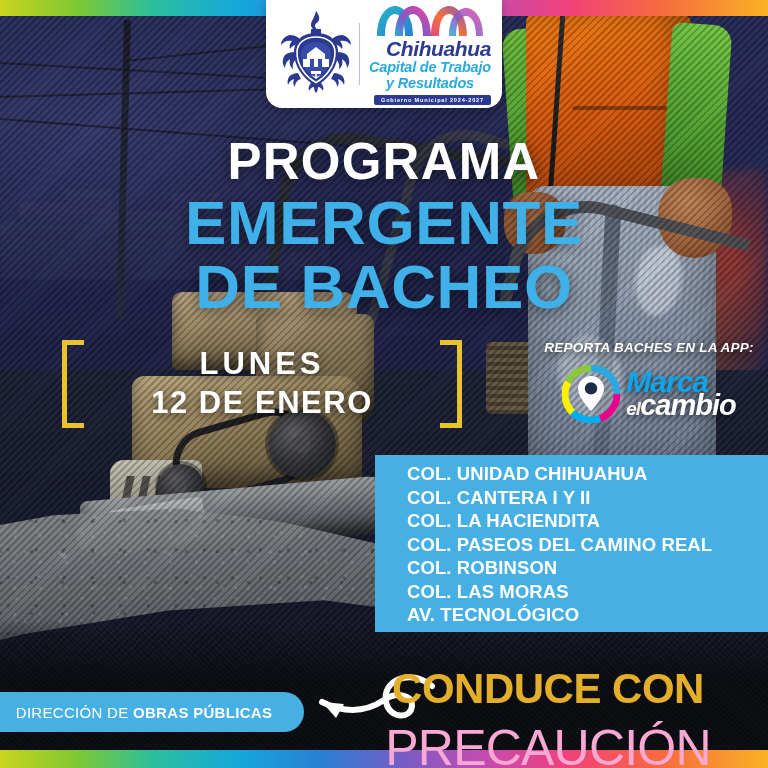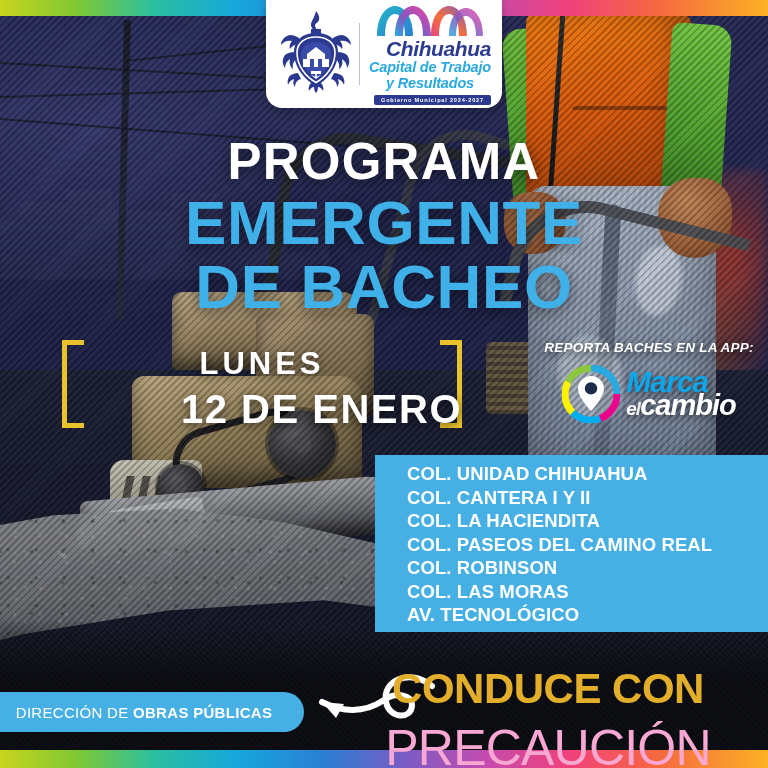--- a/index.html
+++ b/index.html
@@ -275,21 +275,21 @@
   .hl-2 { margin-top:4px; }
 
   
   .dateblock { position:absolute; left:62px; top:340px; width:400px; height:88px; z-index:8; }
   .brk { position:absolute; top:0; width:22px; height:88px; }
   .brk.l { left:0; border-left:5px solid #e8c32c; border-top:5px solid #e8c32c; border-bottom:5px solid #e8c32c; }
   .brk.r { right:0; border-right:5px solid #e8c32c; border-top:5px solid #e8c32c; border-bottom:5px solid #e8c32c; }
   .date-txt { position:absolute; left:0; top:4px; width:100%; text-align:center; color:#fff;
     font-weight:bold; text-shadow:0 2px 10px rgba(0,0,0,.6); }
   .date-1 { font-size:31px; letter-spacing:4px; line-height:1.3; }
-  .date-2 { font-size:40px; letter-spacing:1.5px; line-height:1.25;text-align:right; }
+  .date-2 { font-size:31px; letter-spacing:1.5px; line-height:1.25; }
 
   
   .appblock { position:absolute; left:524px; top:340px; width:250px; z-index:8; }
   .app-label {
     font-size:13.5px; font-weight:bold; color:#fff; font-style:italic;
     text-align:center; letter-spacing:.2px; text-shadow:0 2px 8px rgba(0,0,0,.7);
   }
   .app-logo { display:flex; align-items:center; justify-content:center; gap:6px; margin-top:10px; }
   .pin-wrap { width:58px; height:58px; flex:none; }
   .app-words { display:flex; flex-direction:column; line-height:.95; }

